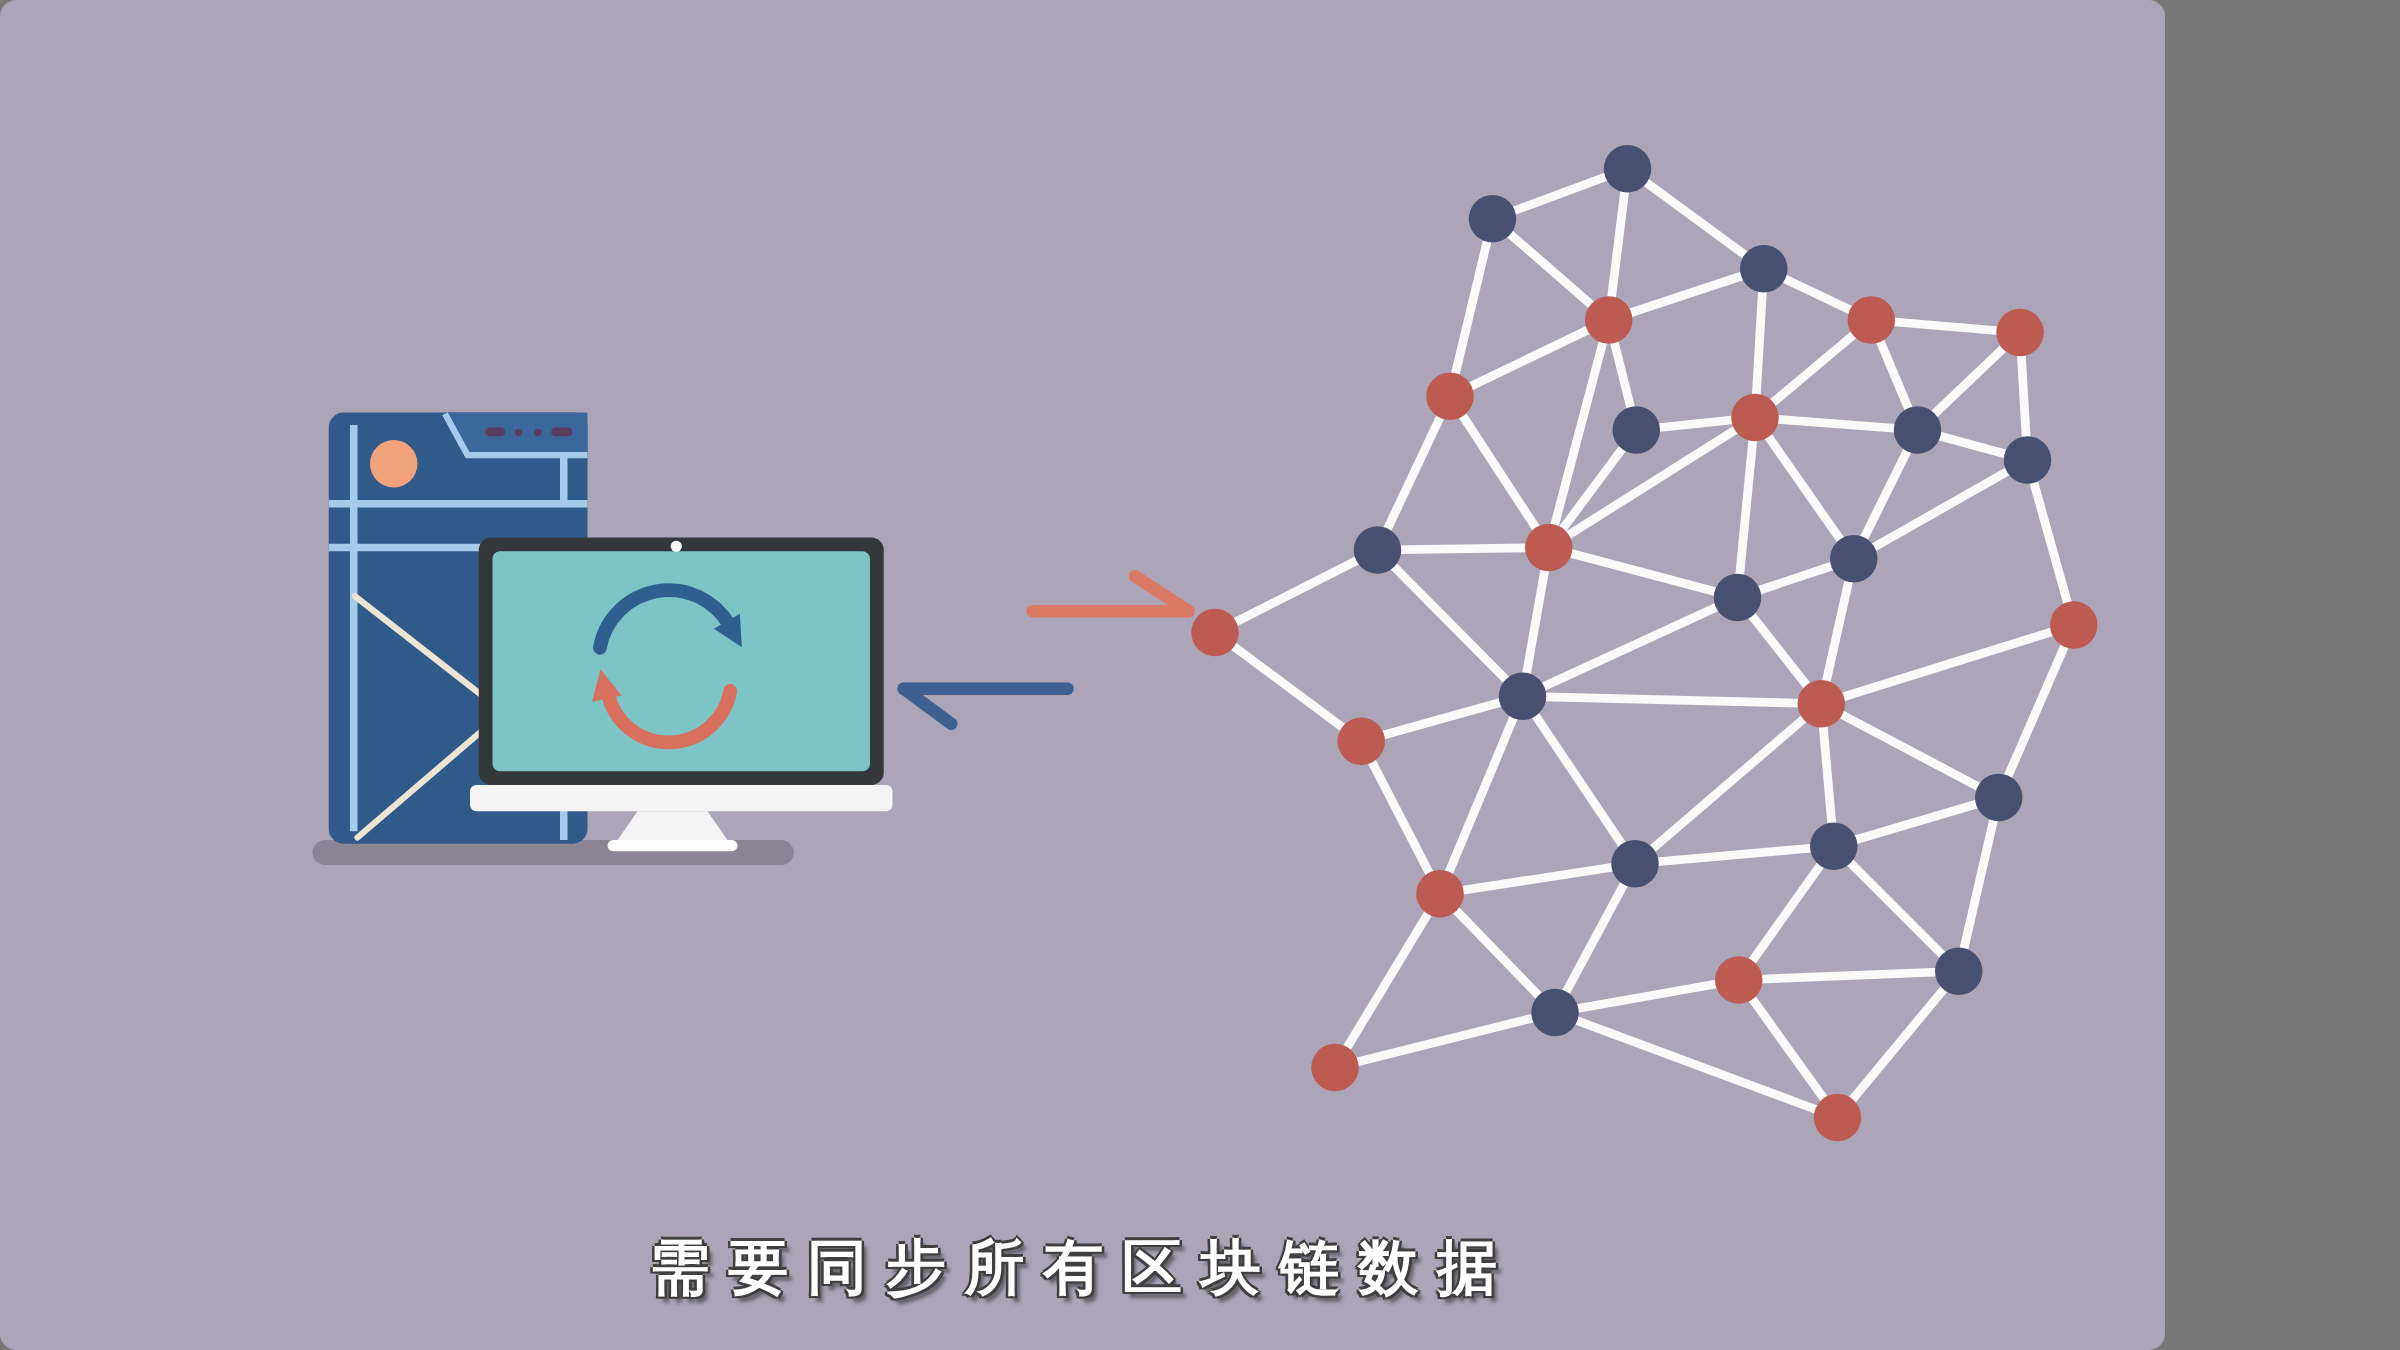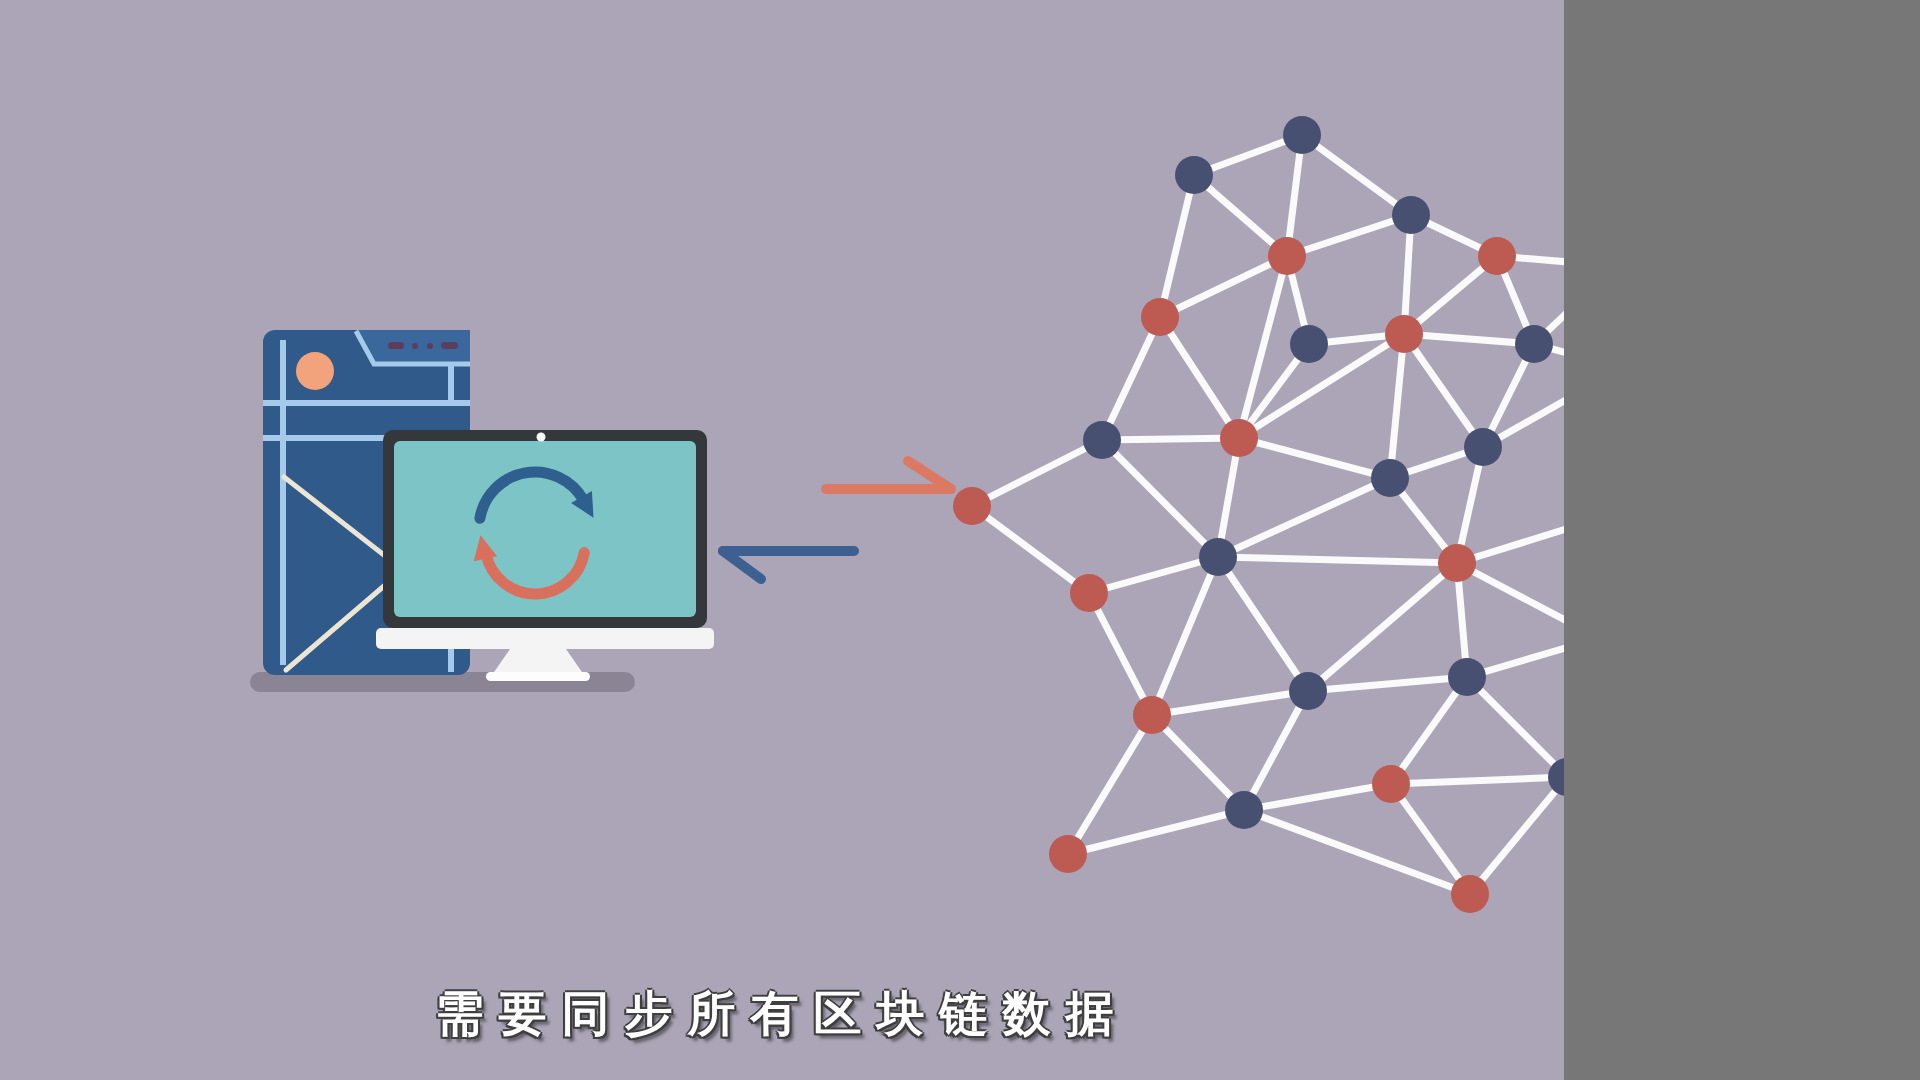--- a/index.html
+++ b/index.html
@@ -1,21 +1,22 @@
 <!DOCTYPE html>
 <html style="--c-background: #aba5b7; --c-shadow: #8a8495; --c-tower_body: #305a8a; --c-tower_panel: #3a679c; --c-tower_accent: #a6cbea; --c-tower_stripe: #ece5d3; --c-tower_circle: #f2a37b; --c-tower_port: #5d3d5d; --c-monitor_frame: #34383b; --c-monitor_screen: #7cc4c6; --c-monitor_chin: #f4f4f4; --c-monitor_stand: #f4f4f4; --c-camera_dot: #f6f6f6; --c-sync_blue: #2f5f8f; --c-sync_red: #d9705e; --c-arrow_to_network: #dc7965; --c-arrow_to_computer: #3d6090; --c-edge: #fafafa; --c-node_navy: #475071; --c-node_red: #bd5a51; --c-subtitle_text: #ffffff; --c-subtitle_outline: #3f3f3f;"><head>
 <meta charset="utf-8">
 <style>
   html,body{margin:0;padding:0;background:#777;}
   .stage{
     position:relative;
-    width:1564px;height:1080px;
+    width:1732px;height:1080px;
     overflow:hidden;
     background:var(--c-background,#aba5b7);
     font-family:Liberation Mono, monospace;
+    border-radius:13px;
   }
   .stage svg{position:absolute;left:0;top:0;}
   .subtitle{
     position:absolute;
     left:50%;top:982px;
     transform:translateX(-50%);
     white-space:nowrap;
     font-size:48px;
     font-weight:bold;
     letter-spacing:15px;

